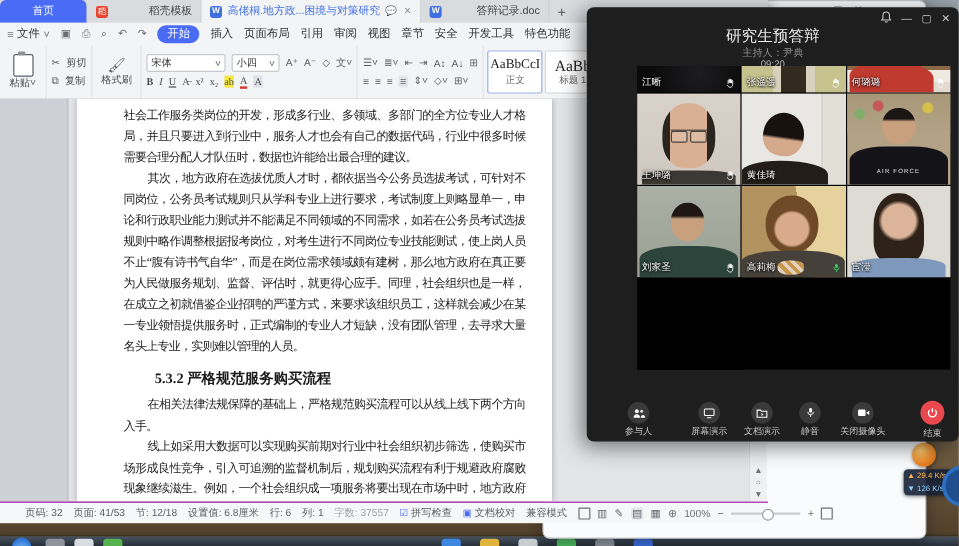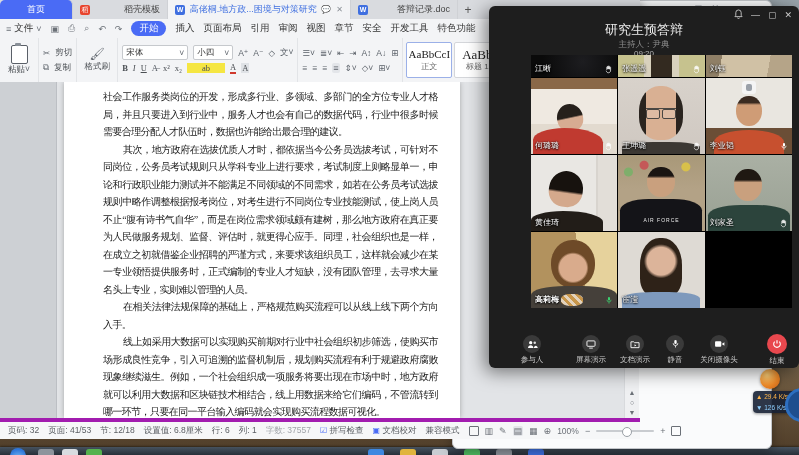--- a/index.html
+++ b/index.html
@@ -56,22 +56,22 @@
   .pagetext{position:absolute;left:0;top:0;right:0;bottom:0;padding:6px 22px 0 39px;
             font-family:"Liberation Serif","DejaVu Serif",serif;font-size:10px;letter-spacing:-0.6px;
             line-height:17.5px;color:#1c1c1c;text-align:justify;overflow:hidden;}
   .para.ind{text-indent:2em;}
   .dhead{font-weight:bold;font-size:12px;letter-spacing:0;margin:9px 0 6px 26px;line-height:16px;}
   .vscroll{position:absolute;left:624px;top:82px;width:14px;height:336px;background:#eff0f2;border-left:1px solid #d8dadd;}
   .vthumb{position:absolute;left:2px;top:4px;width:9px;height:58px;border-radius:4px;background:#c3c6ca;}
   .vbtns{position:absolute;left:0;bottom:2px;width:100%;display:flex;flex-direction:column;align-items:center;gap:3px;color:#6b7077;font-size:7px;line-height:7px;}
 
   
-  .statusbar{position:absolute;left:0;top:418px;right:0;height:17px;background:#f6f7f8;border-top:4px solid #a21caf;
-             display:flex;align-items:center;font-size:8.5px;color:#5a5e63;padding:0 8px;gap:9px;white-space:nowrap;}
+  .statusbar{position:absolute;left:0;top:418px;right:0;height:17px;background:#f6f7f8;border-top:1px solid #a21caf;
+             display:flex;align-items:center;font-size:8.5px;color:#5a5e63;padding:0 21px;gap:9px;white-space:nowrap;}
   .statusbar .dim{color:#a0a4a9;}
   .statusbar .chk{font-size:8px;color:#4a6bf5;}
   .sb-right{margin-left:auto;display:flex;align-items:center;gap:6px;color:#6b7077;}
   .sb-ic{font-size:9px;line-height:10px;}
   .sb-ic.sel{background:#e3e5e9;border-radius:2px;padding:0 1px;}
   .zoomslider{width:58px;height:2px;background:#c9ccd0;position:relative;border-radius:1px;}
   .zoomslider .knob{position:absolute;left:26px;top:-3px;width:8px;height:8px;border-radius:50%;background:#fff;border:1px solid #9aa0a6;}
   .fsbox{width:8px;height:8px;border:1px solid #6b7077;border-radius:1px;}
 
   
@@ -121,21 +121,21 @@
                   radial-gradient(circle at 30% 30%,#c45858 0 4px,transparent 5px),
                   radial-gradient(circle at 55% 60%,#4a7ab5 0 4px,transparent 5px),
                   radial-gradient(circle at 78% 35%,#d8c04a 0 4px,transparent 5px),
                   linear-gradient(#a89878,#b3a286);}
   .p8 .head{left:29px;top:12px;width:28px;height:30px;border-radius:48%;background:linear-gradient(#1a1512 0 30%,#c9a07e 38%);}
   .p8 .torso{left:2px;bottom:0;width:82px;height:32px;border-radius:35% 35% 0 0;background:#141418;}
   .shirt-text{position:absolute;left:0;right:0;bottom:8px;text-align:center;font-size:5px;color:#e8e8e8;z-index:3;letter-spacing:1px;}
   .p9{background:linear-gradient(#aab0a4,#99a093);}
   .p9 .head{left:28px;top:14px;width:28px;height:32px;border-radius:48%;background:linear-gradient(#1f1812 0 34%,#c9a07e 42%);}
   .p9 .torso{left:2px;bottom:0;width:82px;height:26px;border-radius:40% 40% 0 0;background:#2c443c;}
-  .p10{background:linear-gradient(80deg,#b2925e 0 58%,#e6d29c 58%);font-weight:bold;}
+  .p10{background:linear-gradient(80deg,#b2925e 0 58%,#e6d29c 58%);}
   .p10 .head{left:20px;top:8px;width:44px;height:48px;border-radius:48%;background:radial-gradient(circle at 50% 58%,#d9ab8c 0 38%,#6e4a28 44%);}
   .p10 .torso{left:0;bottom:0;width:86px;height:22px;border-radius:40% 40% 0 0;background:#45403a;}
   .p10 .scarf{position:absolute;left:30px;bottom:2px;width:22px;height:12px;border-radius:40%;background:repeating-linear-gradient(45deg,#c8964a 0 3px,#e2d2bc 3px 6px);z-index:2;}
   .p11{background:#dedad4;}
   .p11 .head{left:22px;top:6px;width:42px;height:58px;border-radius:46% 46% 30% 30%;background:radial-gradient(circle at 50% 40%,#dcb49a 0 34%,#2e2218 42%);}
   .p11 .torso{left:4px;bottom:0;width:78px;height:16px;border-radius:40% 40% 0 0;background:#7e99bc;}
   .p12{background:#000;}
 
   
   .mtoolbar{position:absolute;left:7px;bottom:0;width:100%;height:36px;display:flex;align-items:center;}
@@ -253,21 +253,21 @@
         <span class="gl">◇</span>
         <span class="gl">文˅</span>
       </div>
       <div class="rrow fmt">
         <b>B</b>
         <i>I</i>
         <u>U</u>
         <span class="gl">A̶</span>
         <span>x²</span>
         <span>x₂</span>
-        <span style="background:#f5e642;padding:0 15px">ab</span>
+        <span style="background:#f5e642;padding:0 0">ab</span>
         <span style="border-bottom:2px solid #d03a2e">A</span>
         <span style="background:#dfe2e6;padding:0 1px">A</span>
       </div>
     </div>
     <div class="rgroup">
       <div class="rrow">
         <span class="gl">☰˅</span>
         <span class="gl">≣˅</span>
         <span class="gl">⇤</span>
         <span class="gl">⇥</span>
@@ -304,20 +304,21 @@
       </div>
     </div>
   </div>
 
   <div class="docarea">
     <div class="navstrip"></div>
     <div class="page">
       <div class="pagetext">
         <div class="para">社会工作服务类岗位的开发，形成多行业、多领域、多部门的全方位专业人才格局，并且只要进入到行业中，服务人才也会有自己的数据代码，行业中很多时候需要合理分配人才队伍时，数据也许能给出最合理的建议。</div>
         <div class="para ind">其次，地方政府在选拔优质人才时，都依据当今公务员选拔考试，可针对不同岗位，公务员考试规则只从学科专业上进行要求，考试制度上则略显单一，申论和行政职业能力测试并不能满足不同领域的不同需求，如若在公务员考试选拔规则中略作调整根据报考岗位，对考生进行不同岗位专业技能测试，使上岗人员不止“腹有诗书气自华”，而是在岗位需求领域颇有建树，那么地方政府在真正要为人民做服务规划、监督、评估时，就更得心应手。同理，社会组织也是一样，在成立之初就借鉴企业招聘的严谨方式，来要求该组织员工，这样就会减少在某一专业领悟提供服务时，正式编制的专业人才短缺，没有团队管理，去寻求大量名头上专业，实则难以管理的人员。</div>
+        <div class="dhead">5.3.2 严格规范服务购买流程</div>
         <div class="para ind">在相关法律法规保障的基础上，严格规范购买流程可以从线上线下两个方向入手。</div>
         <div class="para ind">线上如采用大数据可以实现购买前期对行业中社会组织初步筛选，使购买市场形成良性竞争，引入可追溯的监督机制后，规划购买流程有利于规避政府腐败现象继续滋生。例如，一个社会组织成一项服务将要出现在市场中时，地方政府就可以利用大数据和区块链技术相结合，线上用数据来给它们编码，不管流转到哪一环节，只要在同一平台输入编码就会实现购买流程数据可视化。</div>
 
       </div>
     </div>
   </div>
   <div class="vscroll">
     <div class="vthumb"></div>
     <div class="vbtns">
       <span>▲</span>
@@ -390,56 +391,39 @@
         </span>
     </div>
     <div class="vt p2">
       <span class="vname">张遥遥</span>
       <span class="vstat">
           <svg width="8" height="9" viewBox="0 0 10 11">
             <path d="M2.2 6V2.6a.6.6 0 011.2 0V5M3.4 5V1.6a.6.6 0 011.2 0V5M4.6 5V2a.6.6 0 011.2 0v3M5.8 5.4V3a.6.6 0 011.2 0v3.2c0 2-.9 3.4-2.7 3.4-1.6 0-2.4-1.2-2.8-2.6" stroke="#fff" stroke-width=".9" fill="none"></path>
           </svg>
         </span>
     </div>
-    <div class="vt p3">
-      <span class="vname">刘钰</span>
-    </div>
 
     <div class="vt p4">
       <i class="head"></i>
         <i class="torso"></i>
       <span class="vname">何璐璐</span>
       <span class="vstat">
           <svg width="8" height="9" viewBox="0 0 10 11">
             <path d="M2.2 6V2.6a.6.6 0 011.2 0V5M3.4 5V1.6a.6.6 0 011.2 0V5M4.6 5V2a.6.6 0 011.2 0v3M5.8 5.4V3a.6.6 0 011.2 0v3.2c0 2-.9 3.4-2.7 3.4-1.6 0-2.4-1.2-2.8-2.6" stroke="#fff" stroke-width=".9" fill="none"></path>
           </svg>
         </span>
     </div>
     <div class="vt p5">
       <i class="head"></i>
         <i class="glasses"></i>
         <i class="torso"></i>
       <span class="vname">王坤璐</span>
       <span class="vstat">
           <svg width="8" height="9" viewBox="0 0 10 11">
             <path d="M2.2 6V2.6a.6.6 0 011.2 0V5M3.4 5V1.6a.6.6 0 011.2 0V5M4.6 5V2a.6.6 0 011.2 0v3M5.8 5.4V3a.6.6 0 011.2 0v3.2c0 2-.9 3.4-2.7 3.4-1.6 0-2.4-1.2-2.8-2.6" stroke="#fff" stroke-width=".9" fill="none"></path>
-          </svg>
-        </span>
-    </div>
-    <div class="vt p6">
-      <div class="badge">
-          <i></i>
-        </div>
-      <i class="head"></i>
-        <i class="torso"></i>
-      <span class="vname">李业韬</span>
-      <span class="vstat">
-          <svg width="8" height="9" viewBox="0 0 10 11">
-            <rect x="3.7" y="1" width="2.6" height="4.4" rx="1.3" fill="#fff"></rect>
-            <path d="M2.4 4.6a2.6 2.6 0 005.2 0M5 7.4v2" stroke="#fff" stroke-width=".9" fill="none"></path>
           </svg>
         </span>
     </div>
 
     <div class="vt p7">
       <i class="head"></i>
         <i class="torso"></i>
       <span class="vname">黄佳琦</span>
     </div>
     <div class="vt p8">

